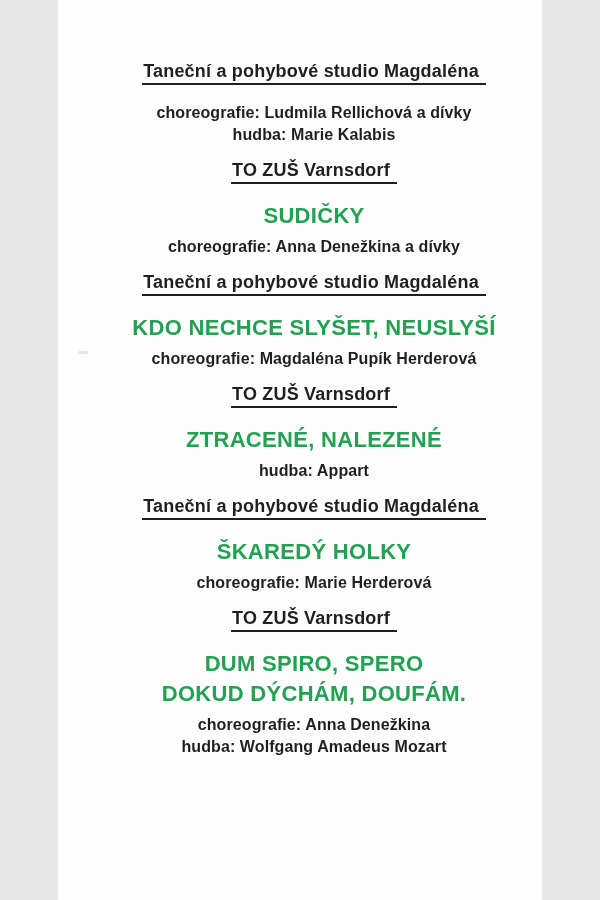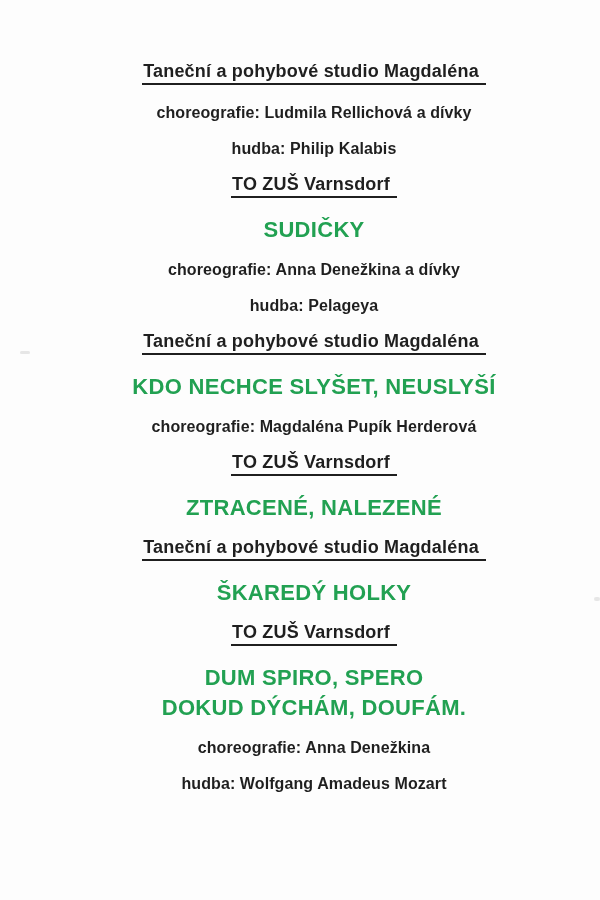--- a/index.html
+++ b/index.html
@@ -2,21 +2,21 @@
 <html style="--accent-green: #22a152;"><head>
 <meta charset="utf-8">
 <style>
   html, body {
     margin: 0;
     padding: 0;
     background: #e8e8e8;
   }
   .page {
     position: relative;
-    width: 600px;
+    width: 484px;
     height: 900px;
     margin: 0 auto;
     background: #fdfdfd;
     overflow: hidden;
     font-family: "Liberation Sans", sans-serif;
     color: #1f1f1f;
   }
   .content {
     box-sizing: border-box;
     padding: 61px 8px 0 36px;
@@ -42,21 +42,21 @@
     font-size: 22px;
     font-weight: bold;
     line-height: 30px;
     letter-spacing: 0.3px;
     color: var(--accent-green, #22a152);
   }
   .title-line {
     display: block;
   }
   .credit {
-    margin: 14px;
+    margin: 0;
     font-size: 16px;
     font-weight: bold;
     line-height: 22px;
     letter-spacing: 0.1px;
   }
   .scan-artifact {
     position: absolute;
     background: #c9c9c9;
     opacity: 0.45;
     border-radius: 2px;
@@ -71,60 +71,61 @@
   <div class="scan-artifact artifact-1"></div>
   <div class="scan-artifact artifact-2"></div>
 
   <div class="content">
 
     <section class="block">
       <div class="ensemble-row">
         <span class="ensemble">Taneční a pohybové studio Magdaléna</span>
       </div>
       <p class="credit">choreografie: Ludmila Rellichová a dívky</p>
-      <p class="credit">hudba: Philip Kalabis</p>
+      <p class="credit">hudba: Marie Kalabis</p>
     </section>
 
     <section class="block">
       <div class="ensemble-row">
         <span class="ensemble">TO ZUŠ Varnsdorf</span>
       </div>
       <h2 class="title">
         <span class="title-line">SUDIČKY</span>
       </h2>
       <p class="credit">choreografie: Anna Denežkina a dívky</p>
-      <p class="credit">hudba: Pelageya</p>
     </section>
 
     <section class="block">
       <div class="ensemble-row">
         <span class="ensemble">Taneční a pohybové studio Magdaléna</span>
       </div>
       <h2 class="title">
         <span class="title-line">KDO NECHCE SLYŠET, NEUSLYŠÍ</span>
       </h2>
       <p class="credit">choreografie: Magdaléna Pupík Herderová</p>
     </section>
 
     <section class="block">
       <div class="ensemble-row">
         <span class="ensemble">TO ZUŠ Varnsdorf</span>
       </div>
       <h2 class="title">
         <span class="title-line">ZTRACENÉ, NALEZENÉ</span>
       </h2>
+      <p class="credit">hudba: Appart</p>
     </section>
 
     <section class="block">
       <div class="ensemble-row">
         <span class="ensemble">Taneční a pohybové studio Magdaléna</span>
       </div>
       <h2 class="title">
         <span class="title-line">ŠKAREDÝ HOLKY</span>
       </h2>
+      <p class="credit">choreografie: Marie Herderová</p>
     </section>
 
     <section class="block">
       <div class="ensemble-row">
         <span class="ensemble">TO ZUŠ Varnsdorf</span>
       </div>
       <h2 class="title">
         <span class="title-line">DUM SPIRO, SPERO</span>
         <span class="title-line">DOKUD DÝCHÁM, DOUFÁM.</span>
       </h2>

